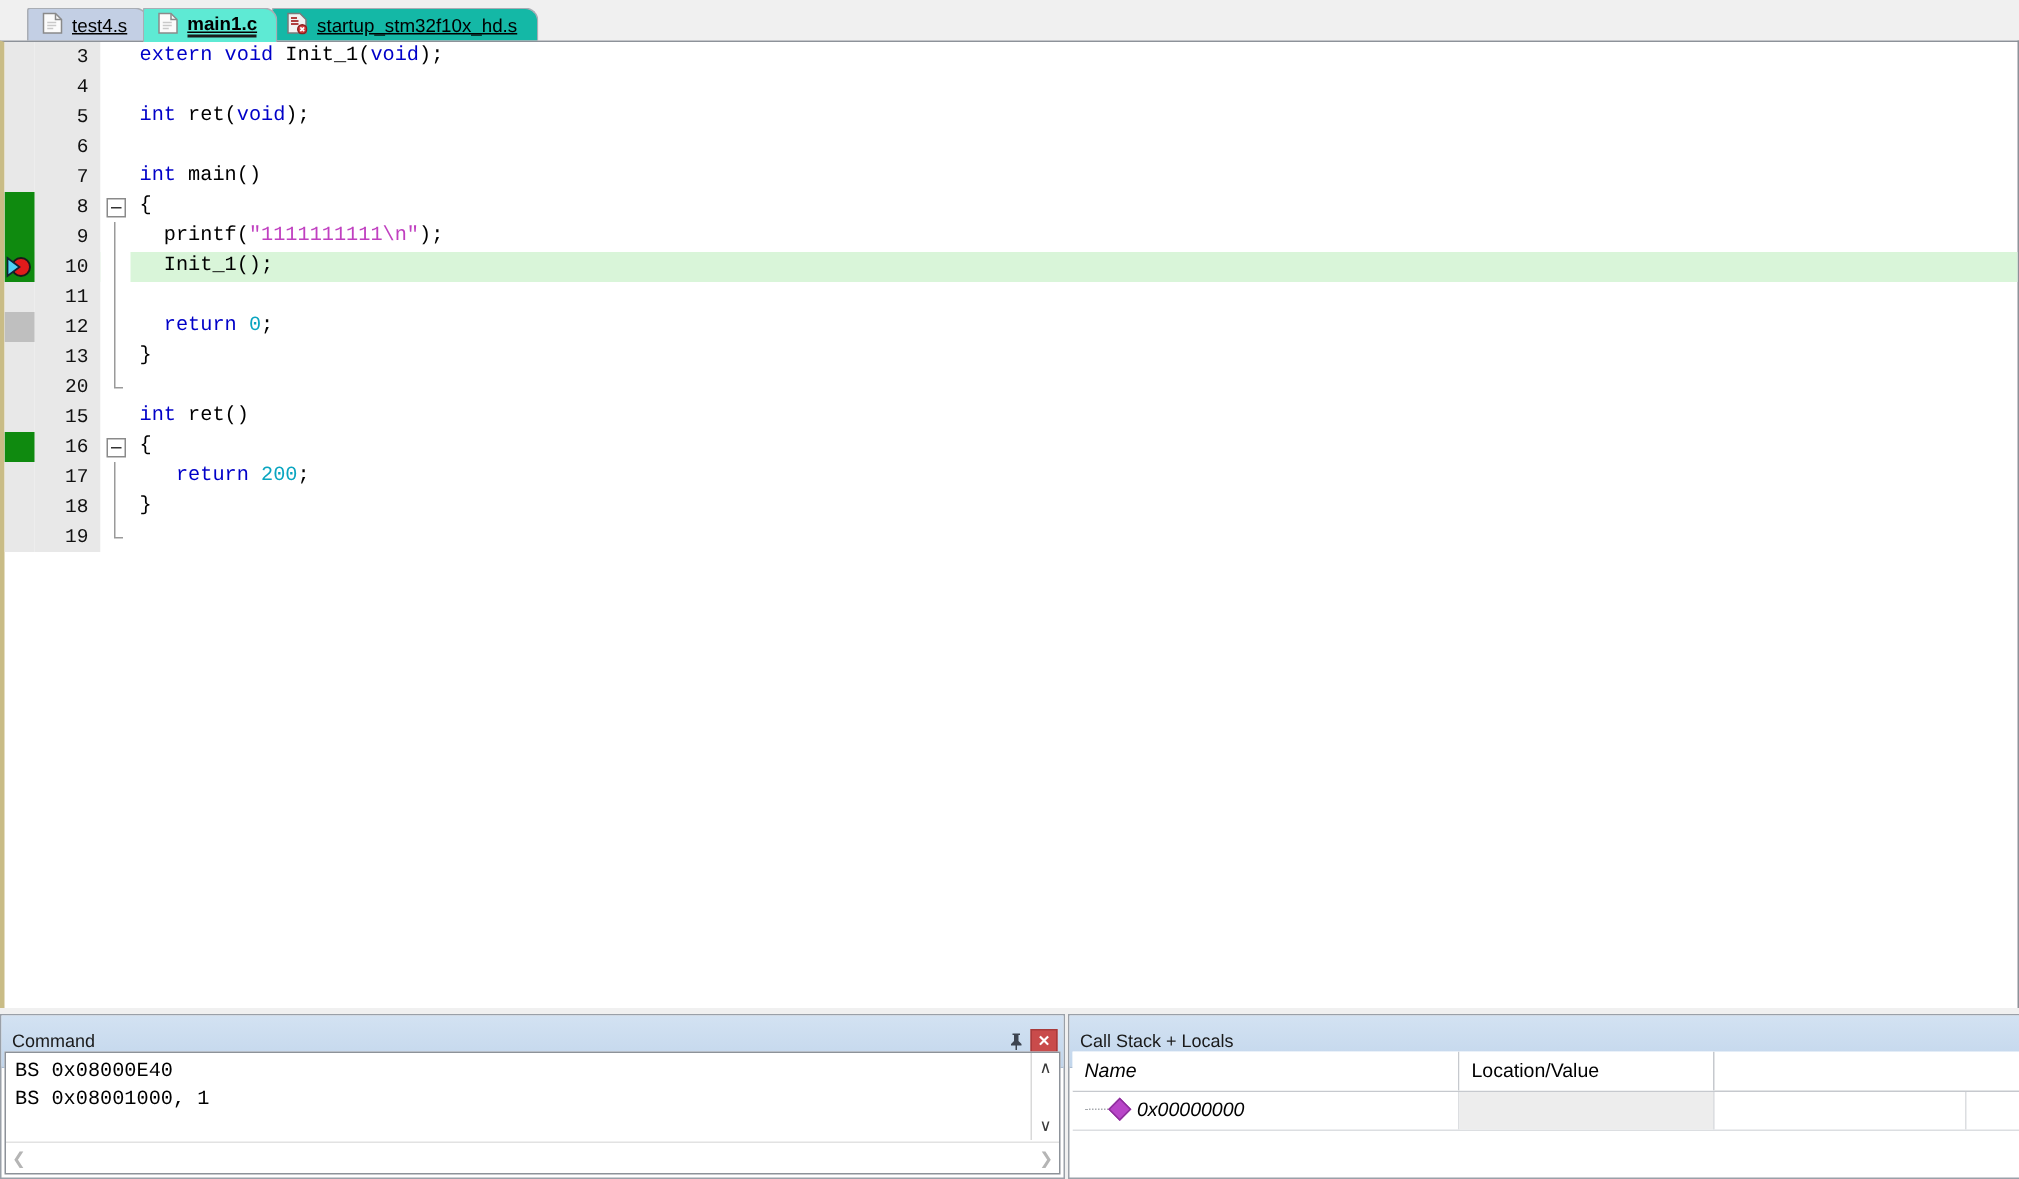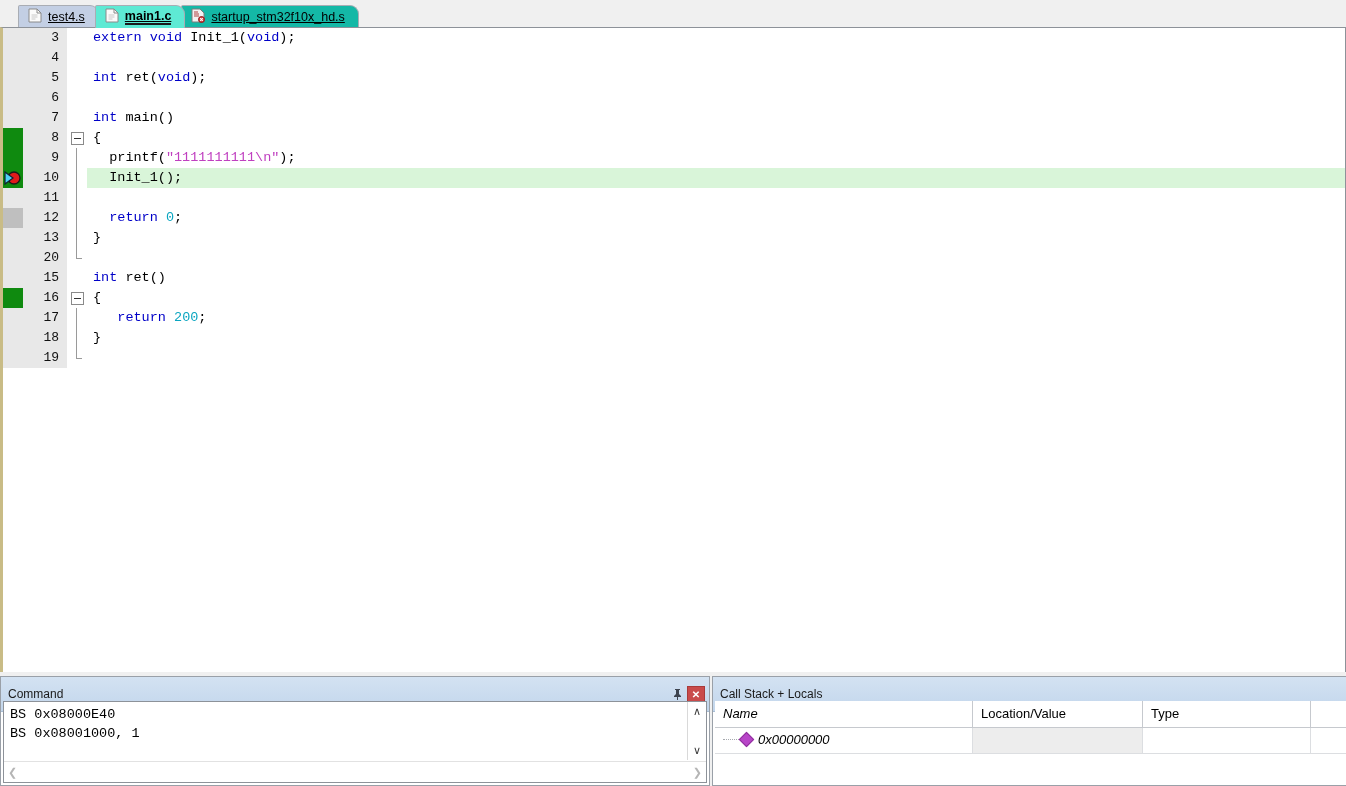--- a/index.html
+++ b/index.html
@@ -687,21 +687,20 @@
   <div class="vsplit"></div>
 
   <div class="panel" id="callstack">
     <div class="pcap">
       <span>Call Stack + Locals</span>
     </div>
     <div class="cs-body">
       <div class="cs-head">
         <div class="cs-n">Name</div>
         <div class="cs-l">Location/Value</div>
-        <div class="cs-t">Type</div>
       </div>
       <div id="csRows">
           <div class="cs-row">
             <div class="cs-n"><span class="dot-line" style="display:inline-block;width:16px;vertical-align:3px"></span><span class="cs-diamond"></span>0x00000000</div>
             <div class="cs-l"></div>
             <div class="cs-t"></div>
           </div>
         </div>
     </div>
   </div>

